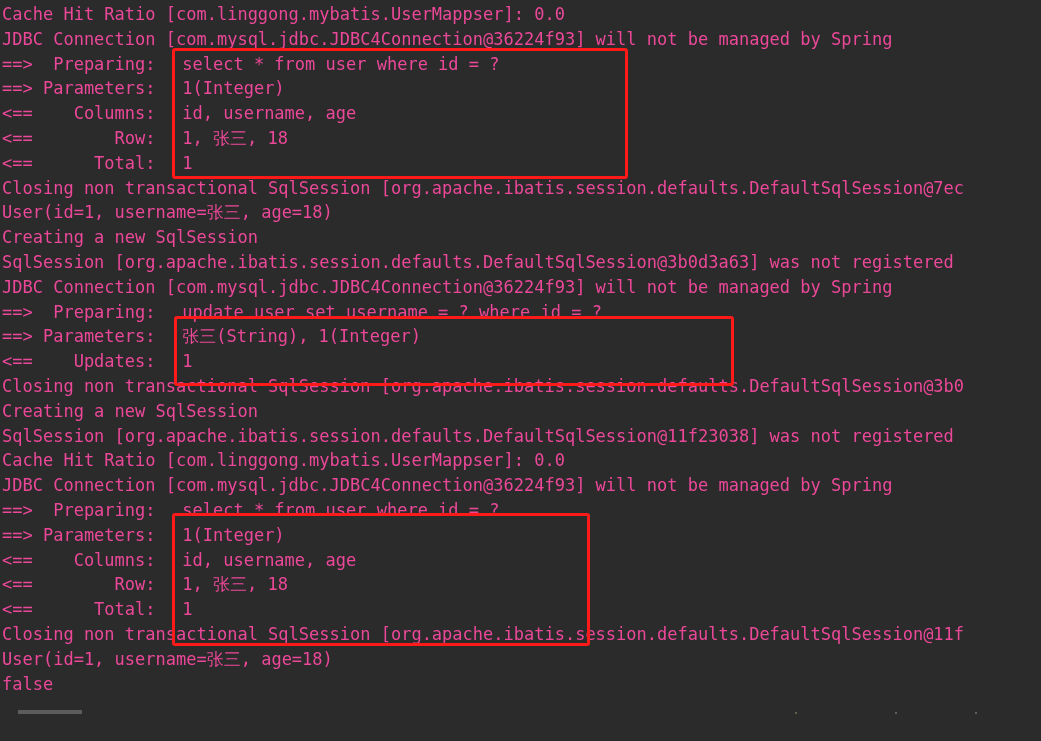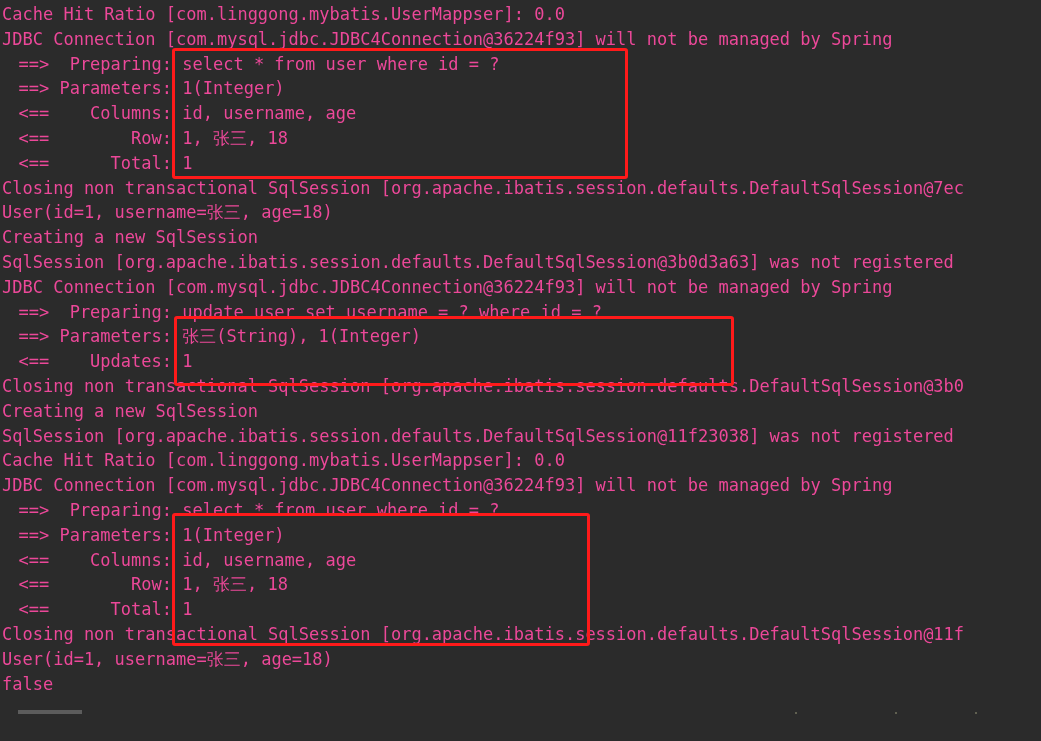--- a/index.html
+++ b/index.html
@@ -28,21 +28,20 @@
   }
   .line {
     height: 24.8px;
     white-space: pre;
     display: block;
     padding-left: 2px;
   }
   .lbl {
     display: inline-block;
     width: 170px;
-    text-align: right;
     white-space: pre;
   }
   .val {
     white-space: pre;
   }
   
   .hlbox {
     position: absolute;
     border: 3px solid #ff1a1a;
     border-radius: 3px;

